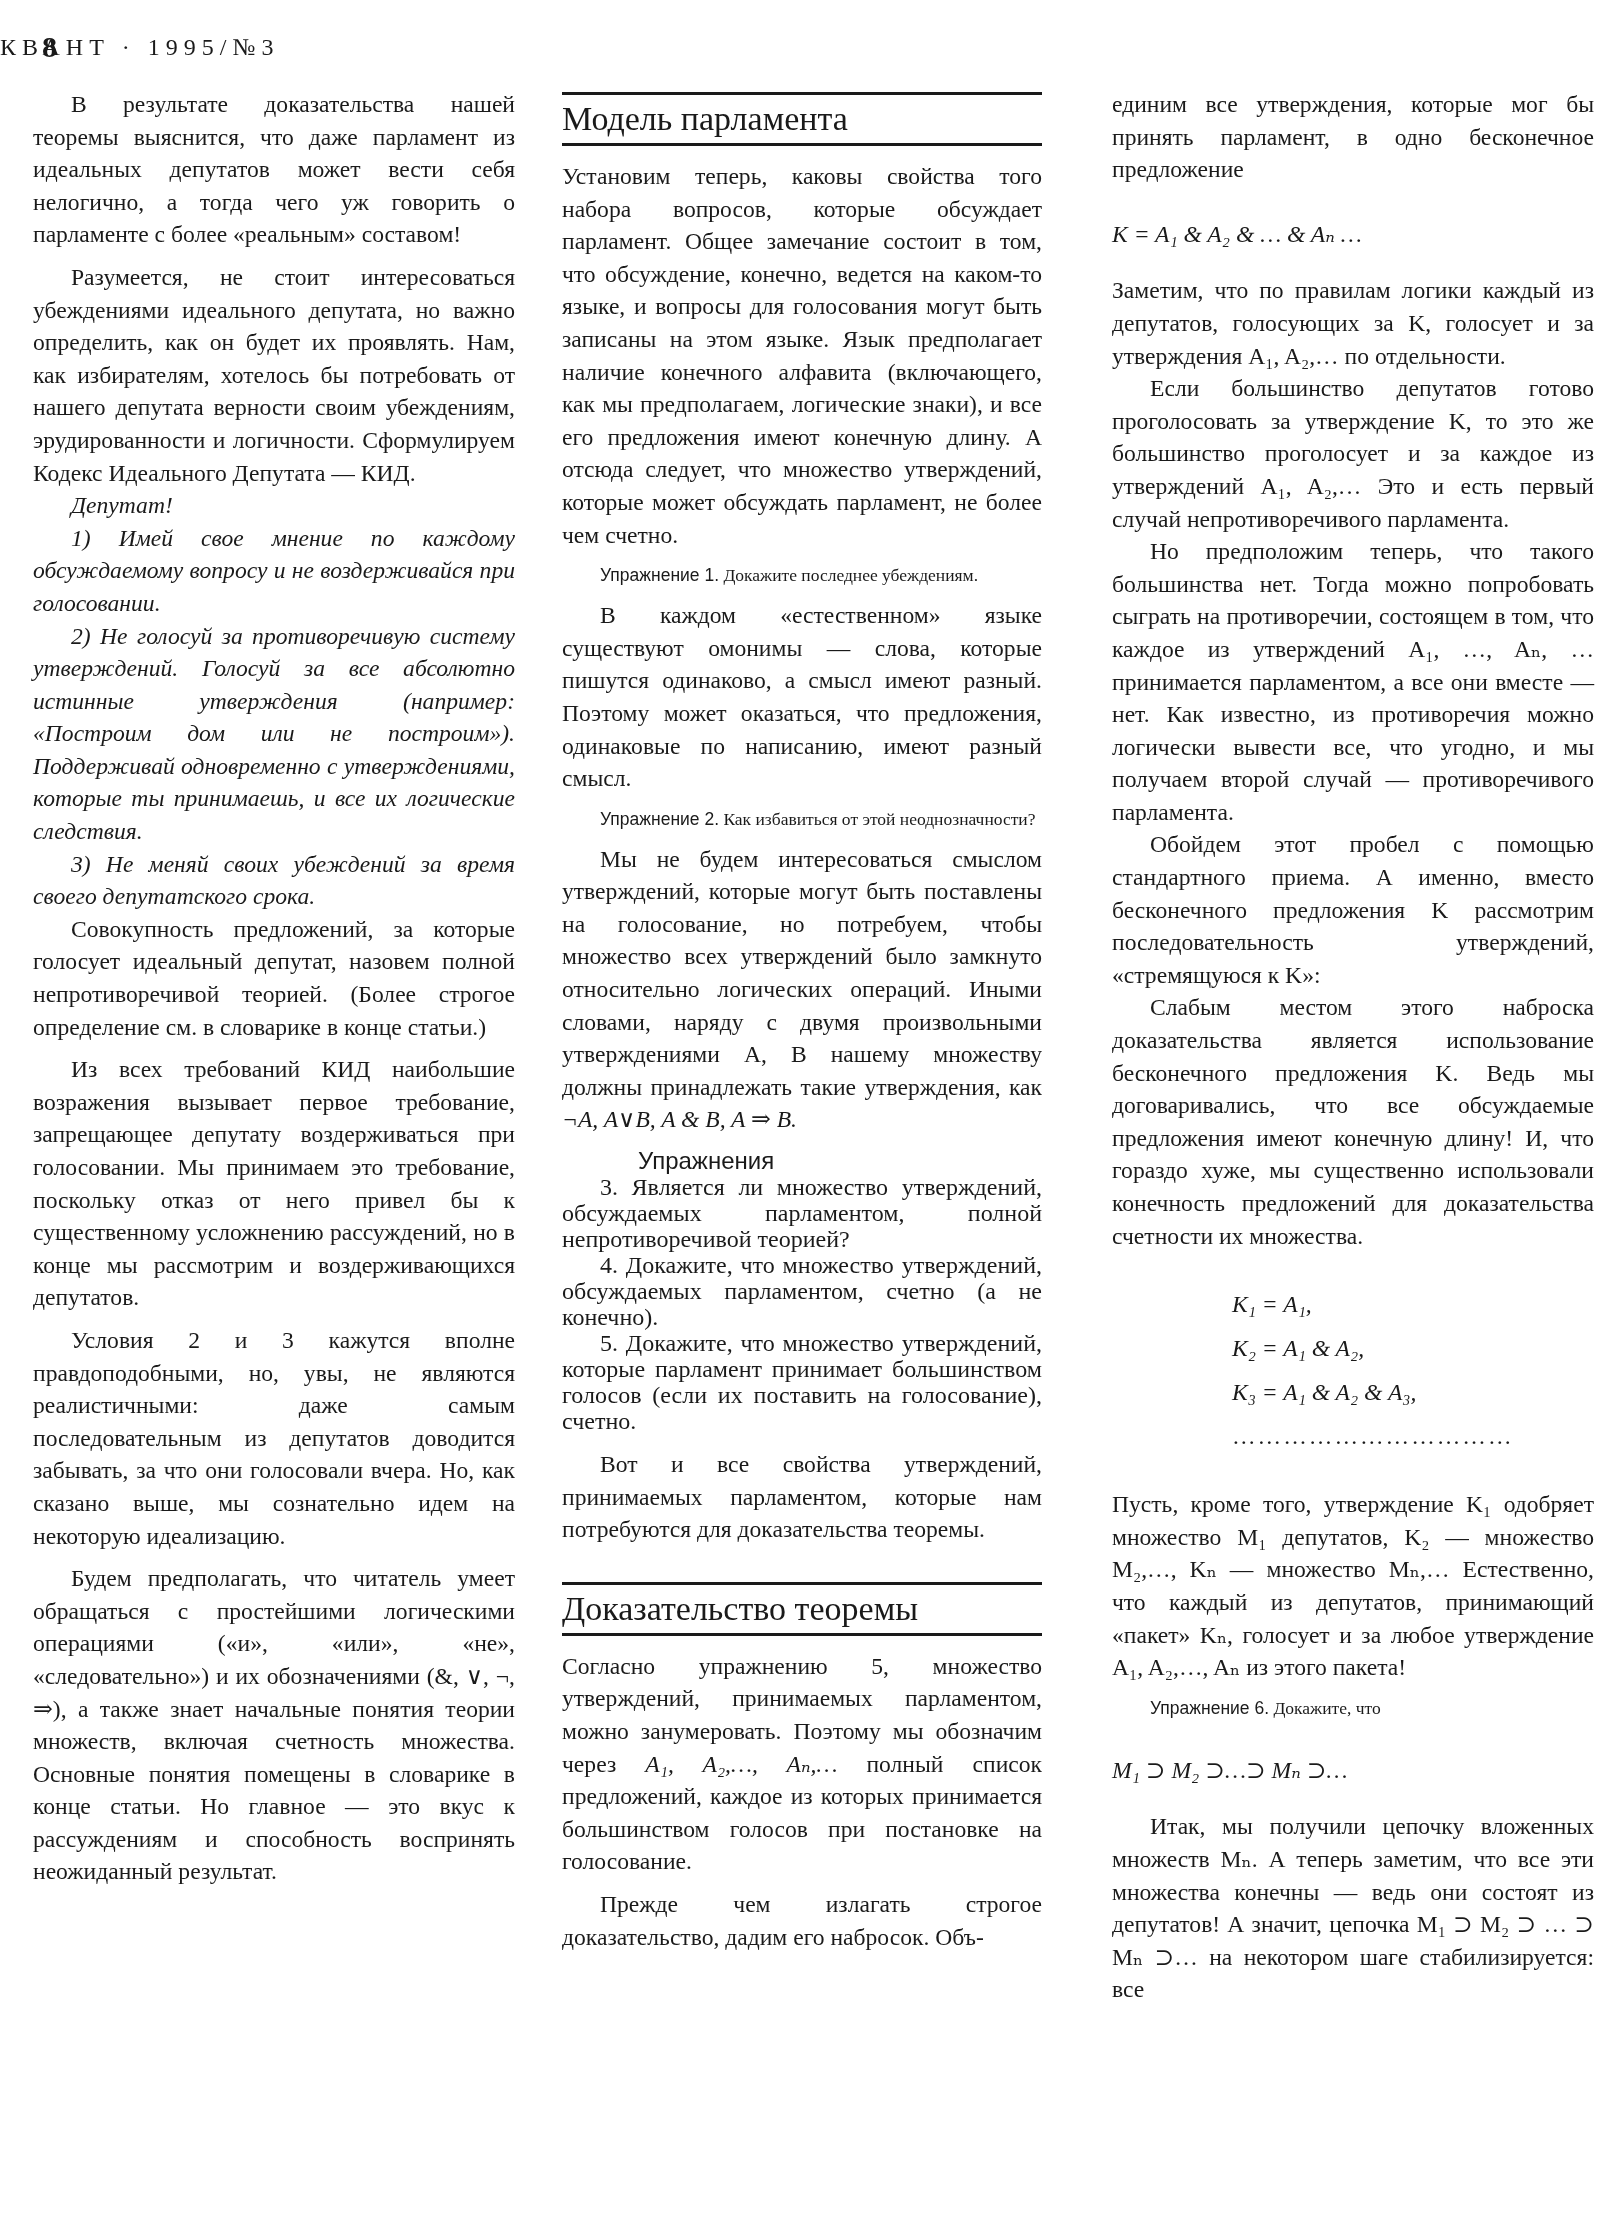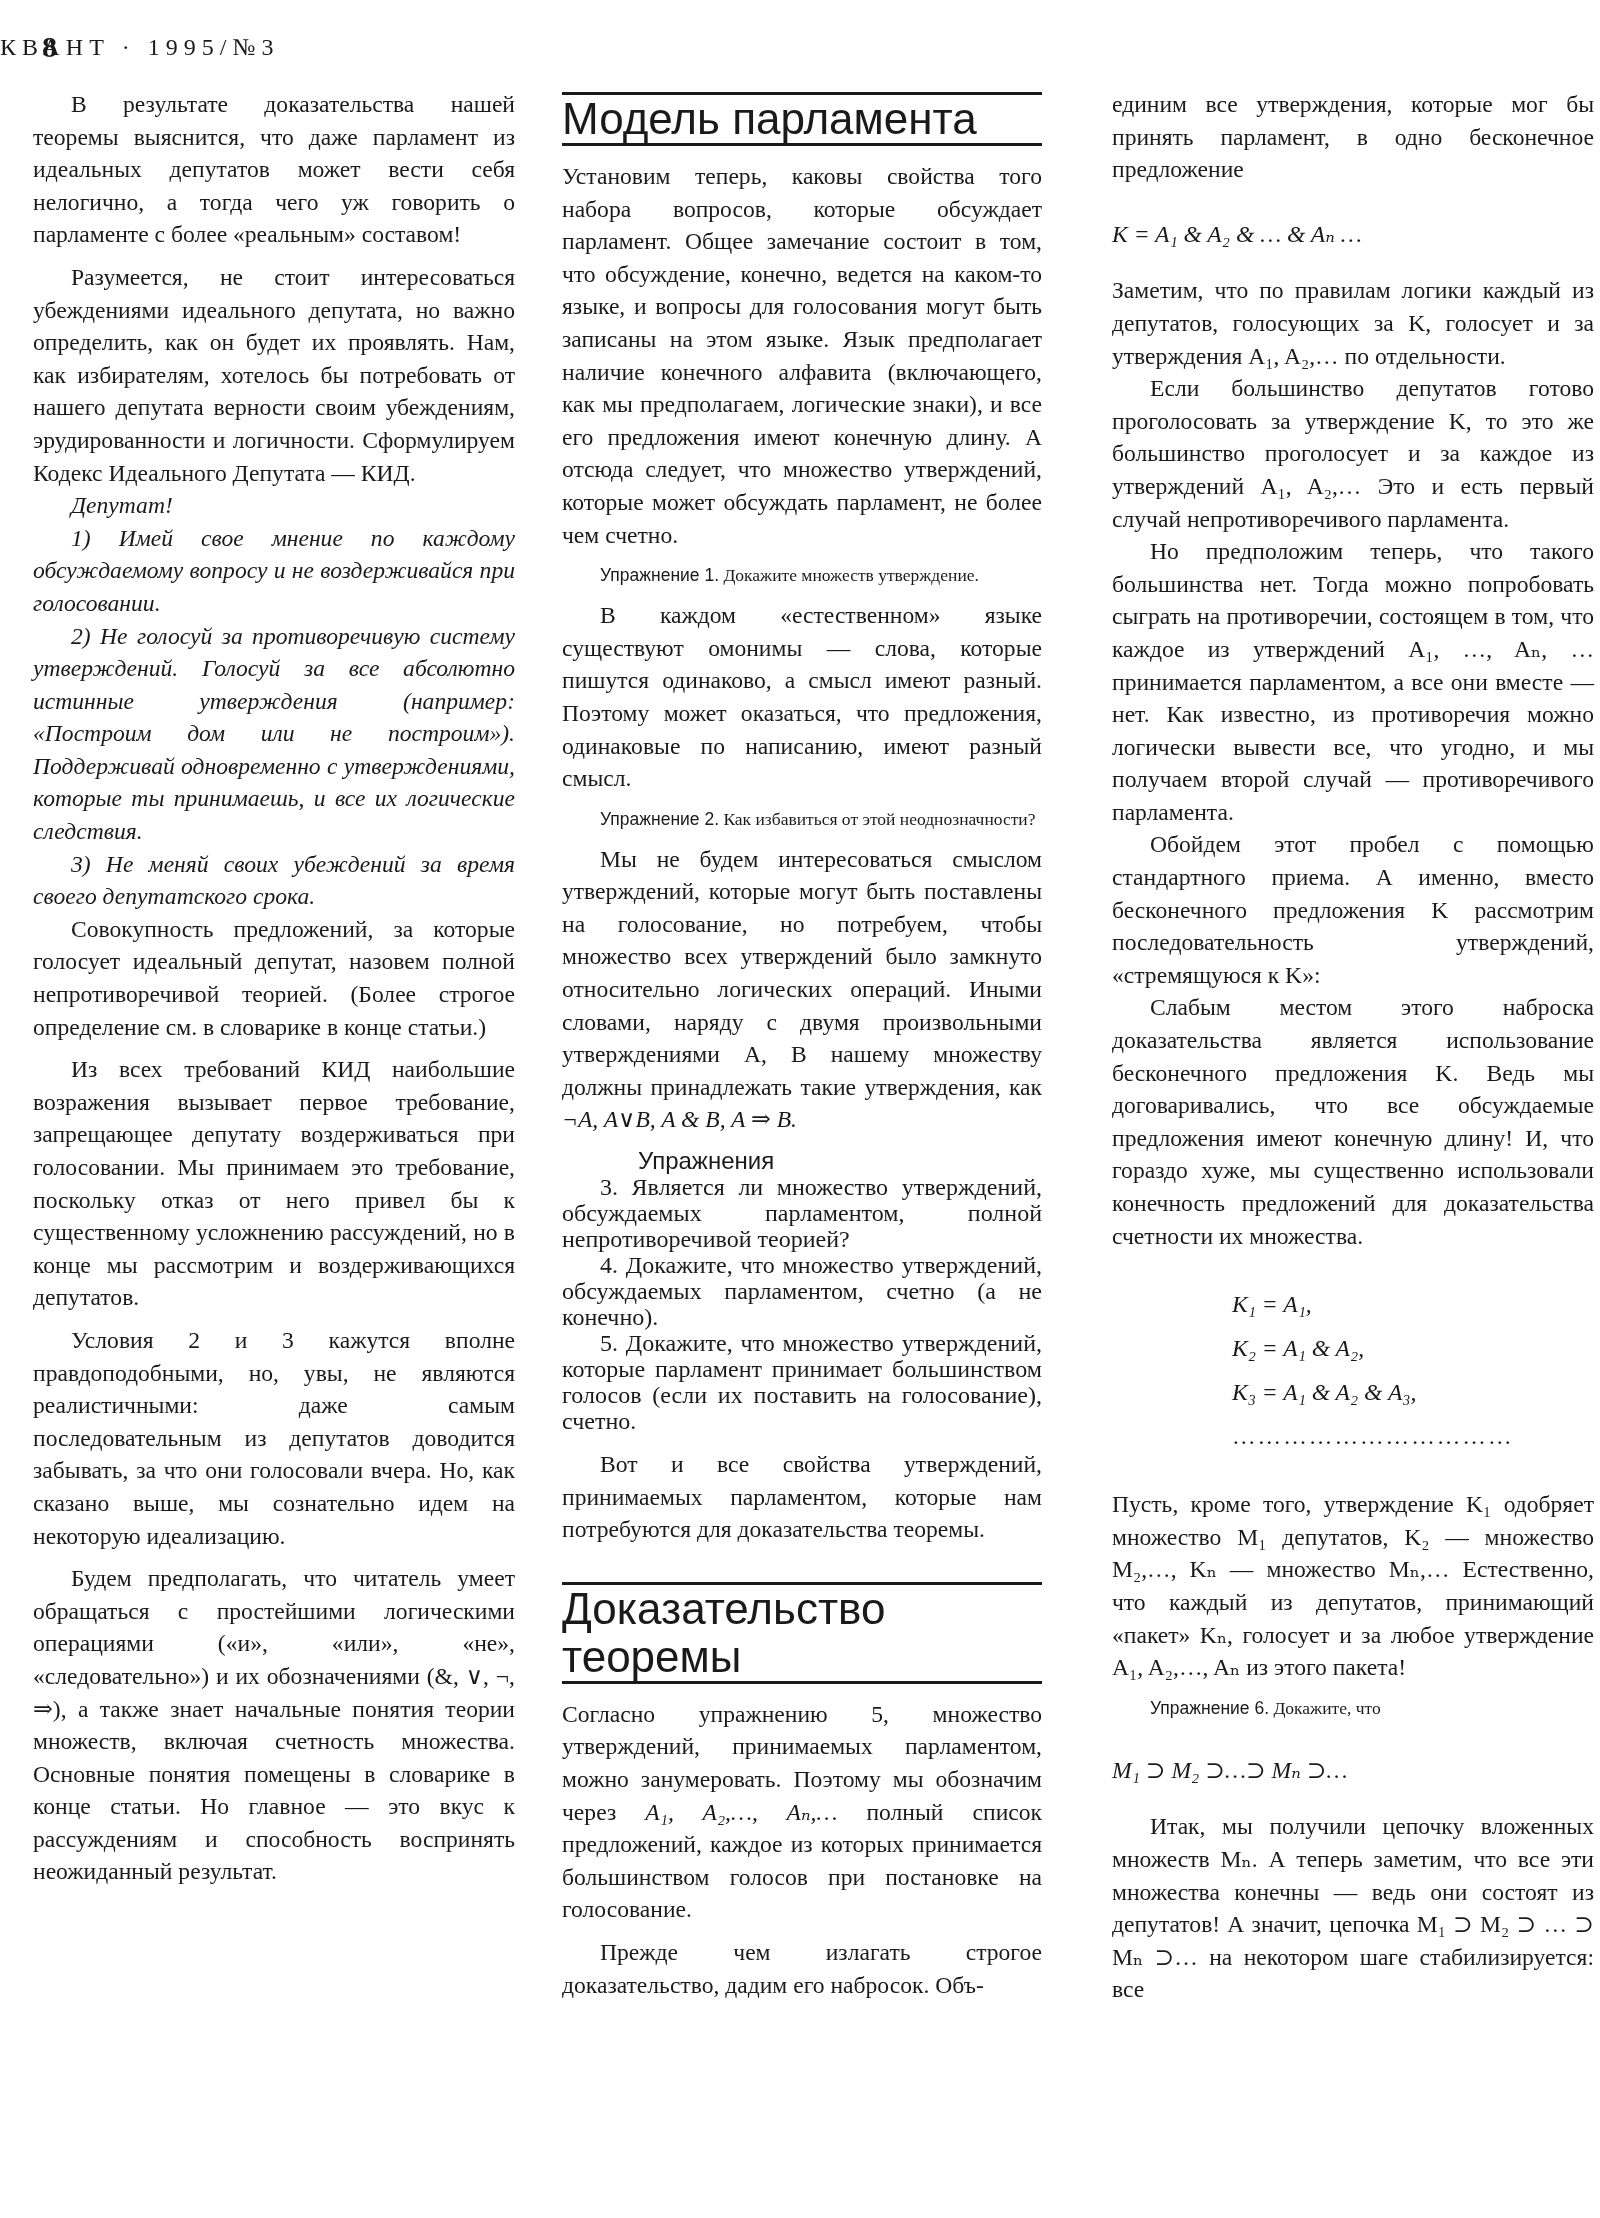--- a/index.html
+++ b/index.html
@@ -15,21 +15,21 @@
   .col1 { left: 33px; width: 482px; }
   .col2 { left: 562px; width: 480px; }
   .col3 { left: 1112px; width: 482px; }
   p { margin: 0; text-indent: 38px; hyphens: auto; }
   p.noindent { text-indent: 0; }
   p.gap-top { margin-top: 10px; }
   .italic { font-style: italic; }
   .italic p { text-indent: 38px; }
   .section-head {
     border-top: 3px solid #1a1a1a; border-bottom: 3px solid #1a1a1a;
-    font-family: Liberation Sans, sans-serif; font-size: 44px;
+    font-family: Liberation Serif, serif; font-size: 34px;
     line-height: 48px; margin: 4px 0 14px 0; padding: 0; text-align: left;
   }
   .exercise { font-size: 17.5px; line-height: 28px; margin: 10px 0 10px 0; text-indent: 38px; }
   .exercise .ex-label { font-family: "Liberation Sans", "DejaVu Sans", sans-serif; font-weight: normal; }
   .exercise-block { font-size: 24px; line-height: 26px; margin: 12px 0 14px 0; }
   .exercise-block .ex-title { font-family: "Liberation Sans", "DejaVu Sans", sans-serif; text-indent: 38px; display:block; padding-left: 38px;}
   .exercise-block p { text-indent: 38px; }
   .formula { text-align: left; font-style: italic; margin: 32px 0 24px 0; text-indent: 0; }
   .formula-list { margin: 30px 0 30px 120px; font-style: italic; text-align: left; line-height: 44px; }
   .dots-line { margin-left: 0; letter-spacing: 2px; font-style: normal; }
@@ -56,21 +56,21 @@
   <p class="gap-top">Из всех требований КИД наибольшие возражения вызывает первое требование, запрещающее депутату воздерживаться при голосовании. Мы принимаем это требование, поскольку отказ от него привел бы к существенному усложнению рассуждений, но в конце мы рассмотрим и воздерживающихся депутатов.</p>
   <p class="gap-top">Условия 2 и 3 кажутся вполне правдоподобными, но, увы, не являются реалистичными: даже самым последовательным из депутатов доводится забывать, за что они голосовали вчера. Но, как сказано выше, мы сознательно идем на некоторую идеализацию.</p>
   <p class="gap-top">Будем предполагать, что читатель умеет обращаться с простейшими логическими операциями («и», «или», «не», «следовательно») и их обозначениями (&amp;, ∨, ¬, ⇒), а также знает начальные понятия теории множеств, включая счетность множества. Основные понятия помещены в словарике в конце статьи. Но главное — это вкус к рассуждениям и способность воспринять неожиданный результат.</p>
 </div>
 
 <div class="col col2">
   <div class="section-head">Модель парламента</div>
   <p class="noindent">Установим теперь, каковы свойства того набора вопросов, которые обсуждает парламент. Общее замечание состоит в том, что обсуждение, конечно, ведется на каком-то языке, и вопросы для голосования могут быть записаны на этом языке. Язык предполагает наличие конечного алфавита (включающего, как мы предполагаем, логические знаки), и все его предложения имеют конечную длину. А отсюда следует, что множество утверждений, которые может обсуждать парламент, не более чем счетно.</p>
   <div class="exercise">
     <span class="ex-label">Упражнение 1.</span>
-    <span>Докажите множеств утверждение.</span>
+    <span>Докажите последнее убеждениям.</span>
   </div>
   <p>В каждом «естественном» языке существуют омонимы — слова, которые пишутся одинаково, а смысл имеют разный. Поэтому может оказаться, что предложения, одинаковые по написанию, имеют разный смысл.</p>
   <div class="exercise">
     <span class="ex-label">Упражнение 2.</span>
     <span>Как избавиться от этой неоднозначности?</span>
   </div>
   <p>
     <span>Мы не будем интересоваться смыслом утверждений, которые могут быть поставлены на голосование, но потребуем, чтобы множество всех утверждений было замкнуто относительно логических операций. Иными словами, наряду с двумя произвольными утверждениями A, B нашему множеству должны принадлежать такие утверждения, как</span>
     <span class="m">¬A, A∨B, A &amp; B, A ⇒ B.</span>
   </p>

